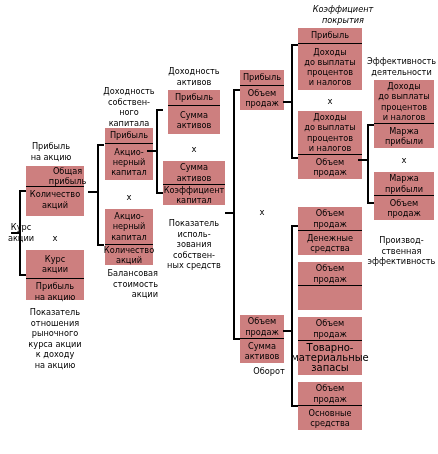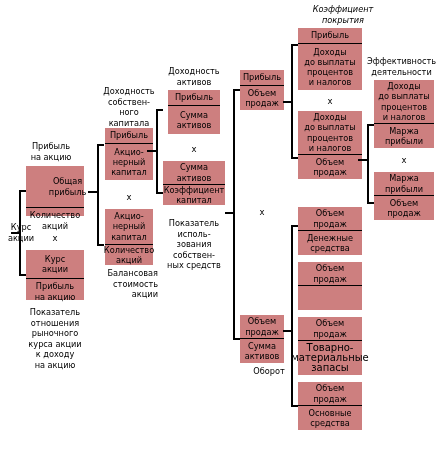--- a/index.html
+++ b/index.html
@@ -67,21 +67,21 @@
 
 <div id="stage">
 
   <div class="cap" style="left:8px;top:141px;width:86px;">Прибыль
 на акцию</div>
 
   <div class="cap" style="left:0px;top:222px;width:42px;">Курс
 акции</div>
 
   <div class="ratio" style="left:26px;top:166px;width:58px;height:50px;">
-    <div class="num" style="height:42px;padding-left:26px;">Общая
+    <div class="num" style="height:21px;padding-left:26px;">Общая
 прибыль</div>
     <div class="den" style="height:25px;">Количество
 акций</div>
   </div>
 
   <div class="times" style="left:26px;top:233px;width:58px;">x</div>
 
   <div class="ratio" style="left:26px;top:250px;width:58px;height:50px;">
     <div class="num" style="height:29px;">Курс
 акции</div>
@@ -276,14 +276,17 @@
 продаж</div>
   </div>
 
   <div class="bracket" style="left:367px;top:124px;width:7px;height:80px;">
     <div class="spine"></div>
       <div class="arm top"></div>
       <div class="arm bot"></div>
   </div>
   <div class="abs" style="left:358px;top:159px;width:10px;height:1.6px;background:#000;"></div>
 
+  <div class="cap" style="left:365px;top:235px;width:73px;">Производ-
+ственная
+эффективность</div>
 
 </div>
 
 </body></html>

